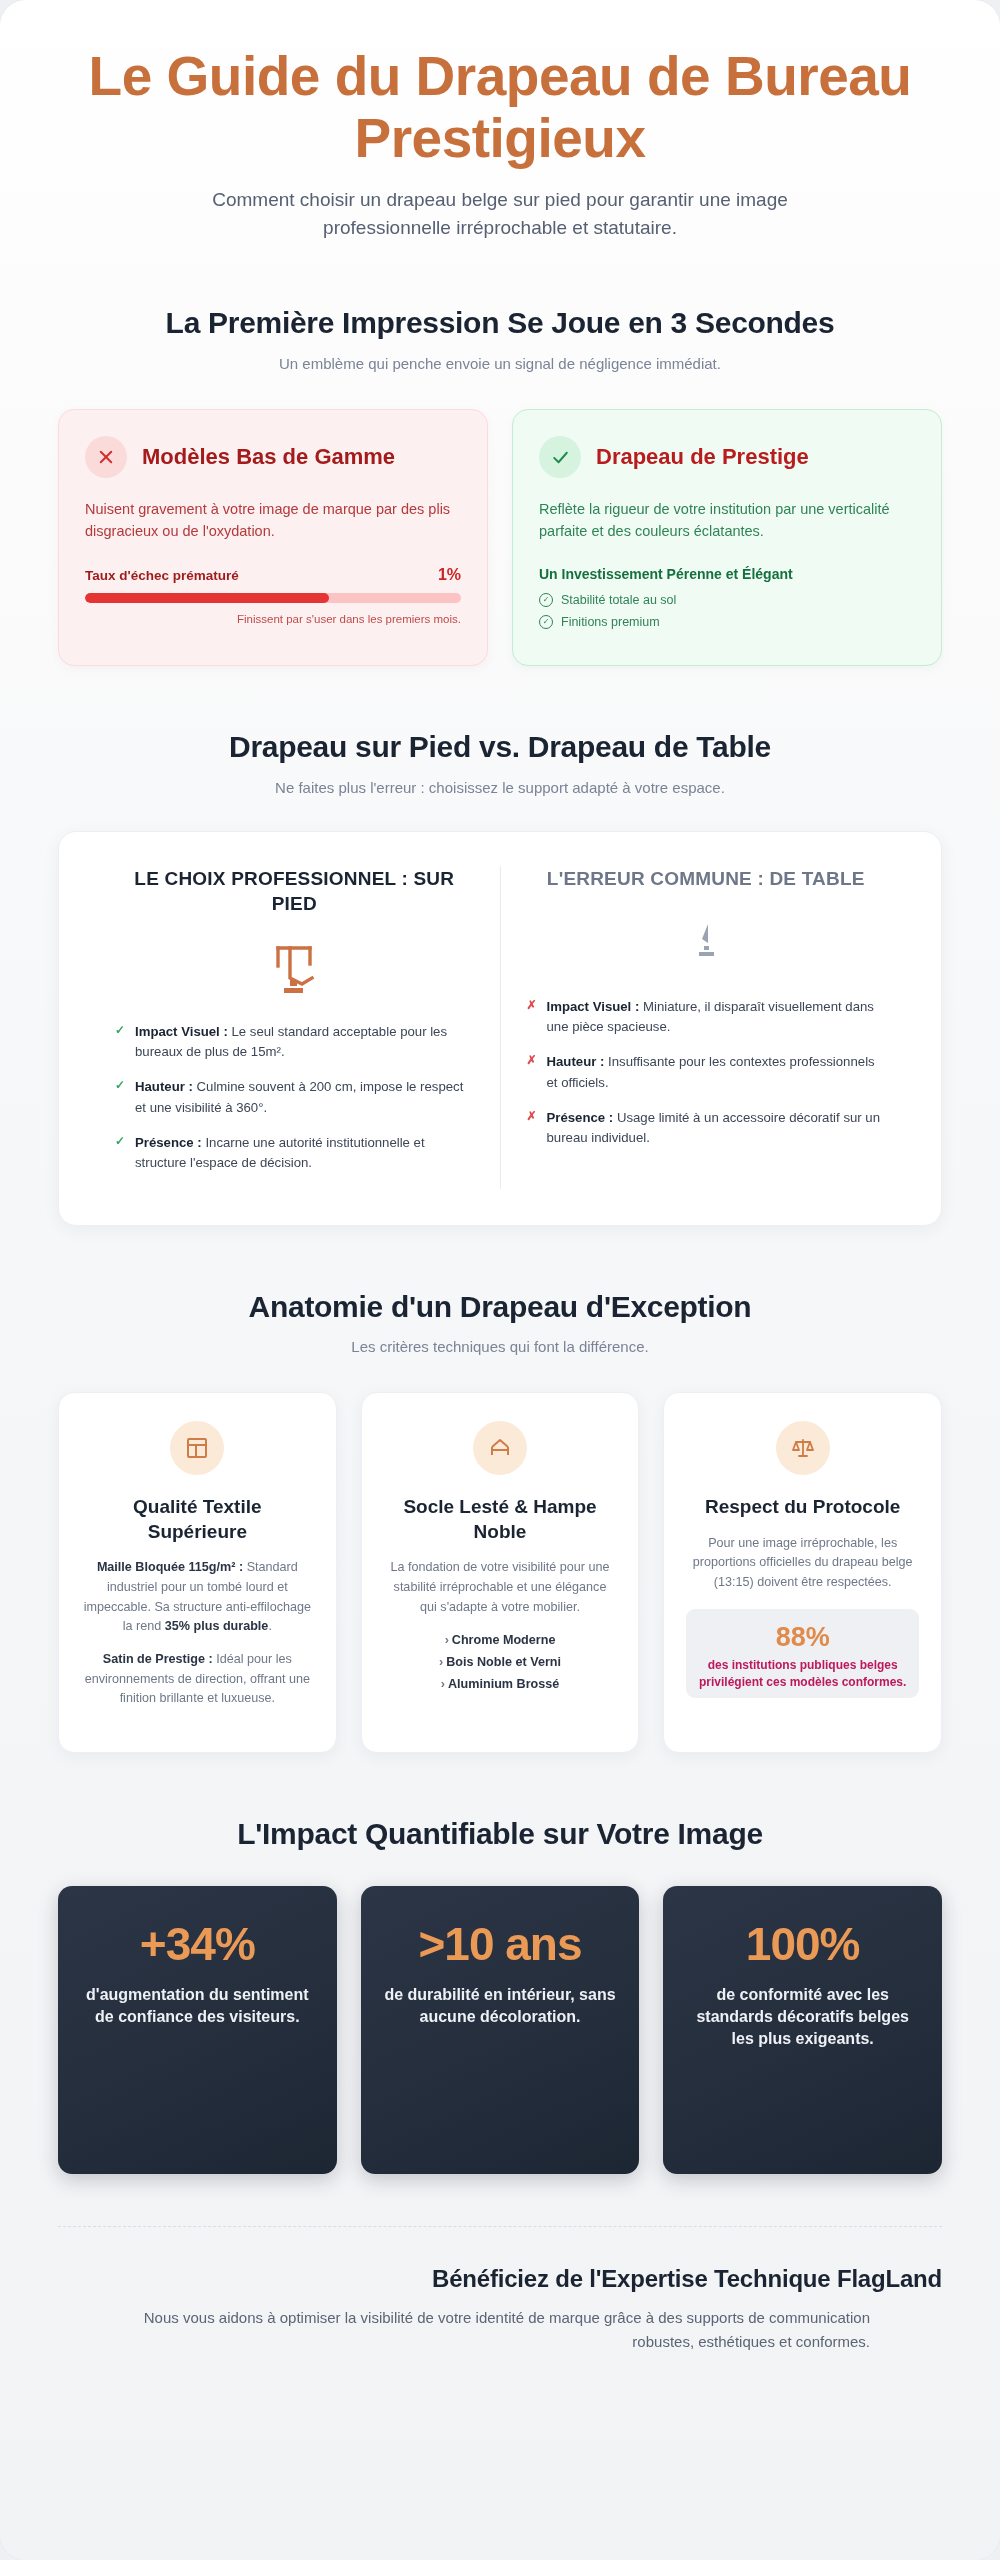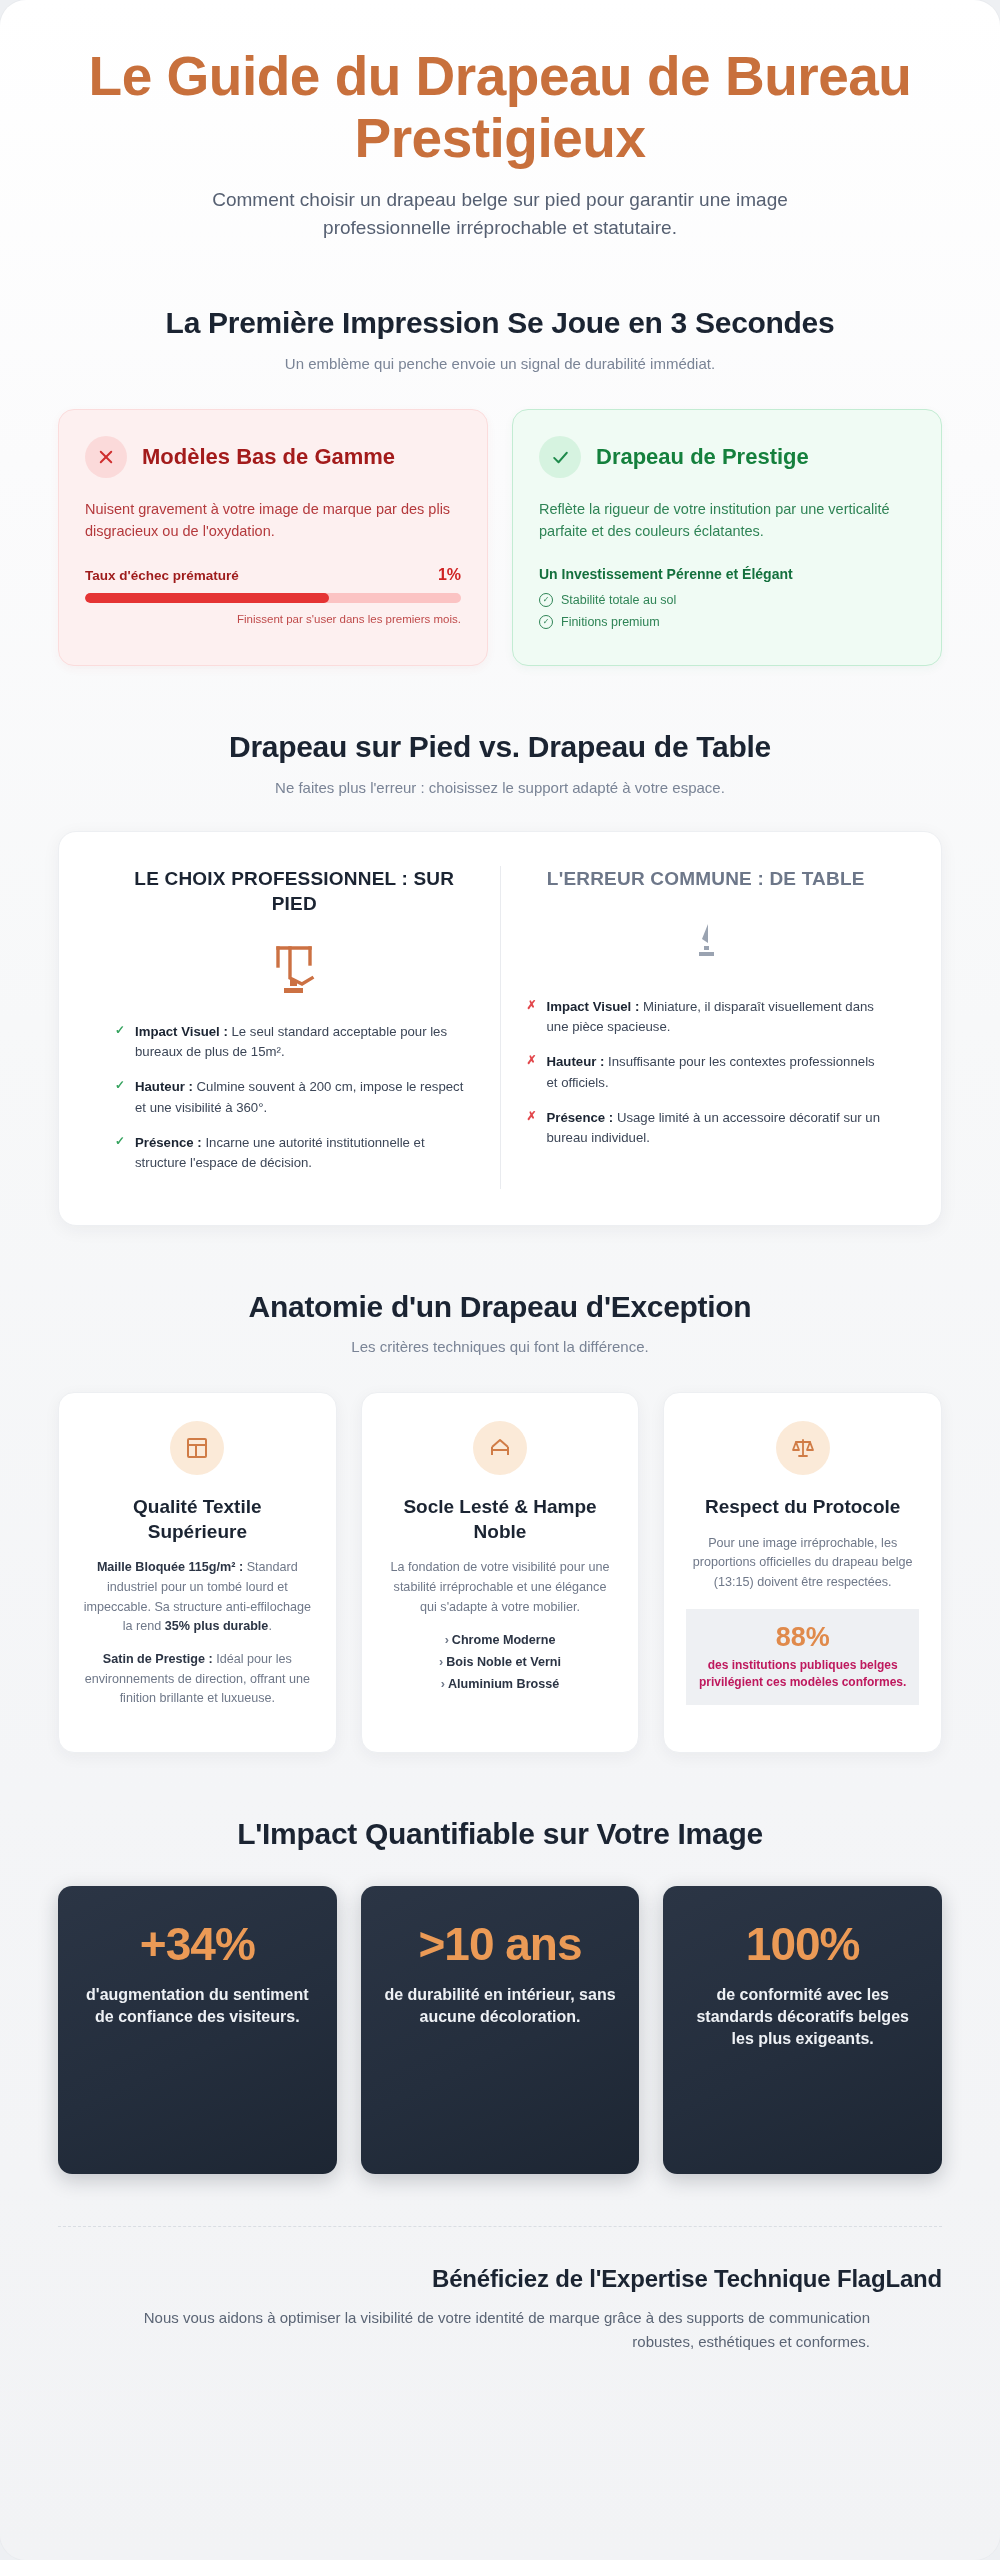--- a/index.html
+++ b/index.html
@@ -84,21 +84,21 @@
     width: 42px; height: 42px;
     border-radius: 50%;
     flex: 0 0 42px;
     display: flex; align-items: center; justify-content: center;
     font-size: 21px; line-height: 1;
   }
   .badge-x { background: #fbdada; color: #cf2f2f; }
   .badge-v { background: #d6f3e0; color: #1f8a4c; }
   .cmp-title { font-size: 22px; font-weight: 700; line-height: 1.22; }
   .cmp-bad .cmp-title { color: #a31b1b; }
-  .cmp-good .cmp-title { color: #15803d; }
+  .cmp-good .cmp-title { color: #b91c1c; }
 
   .cmp-desc { margin-top: 20px; font-size: 14.5px; line-height: 1.52; }
   .cmp-bad .cmp-desc { color: #b4393c; }
   .cmp-good .cmp-desc { color: #2f8456; }
 
   .metric-row {
     margin-top: 24px;
     display: flex; justify-content: space-between; align-items: baseline;
   }
   .metric-label { font-size: 13.5px; font-weight: 700; color: #9e1b1b; }
@@ -191,22 +191,22 @@
   .anat-ul { list-style: none; margin-top: 4px; }
   .anat-ul li {
     font-size: 12.6px; font-weight: 700; color: #2b3444;
     line-height: 1.72;
     text-align: center;
   }
   .anat-ul li .ch { color: #6f7889; font-weight: 700; margin-right: 3px; }
   .anat-stat {
     margin-top: 16px;
     background: #eef0f3;
-    border-radius: 0;
-    padding: 14px 12px 14px 12px;
+    border-radius: 9px;
+    padding: 14px 12px 7px 12px;
     text-align: center;
   }
   .anat-stat-num {
     font-size: 27px; font-weight: 700; color: #e08a4b; line-height: 1.05;
   }
   .anat-stat-txt {
     margin-top: 6px;
     font-size: 12px; font-weight: 700; color: #be185d; line-height: 1.42;
   }
 
@@ -254,21 +254,21 @@
   <div class="hero">
     <h1 class="hero-title">Le Guide du Drapeau de Bureau Prestigieux</h1>
     <p class="hero-sub">Comment choisir un drapeau belge sur pied pour garantir une image professionnelle irréprochable et statutaire.</p>
   </div>
 
   <div class="gap-lg"></div>
 
   <div class="section">
     <div class="sec-head">
       <h2 class="sec-title">La Première Impression Se Joue en 3 Secondes</h2>
-      <p class="sec-sub">Un emblème qui penche envoie un signal de durabilité immédiat.</p>
+      <p class="sec-sub">Un emblème qui penche envoie un signal de négligence immédiat.</p>
     </div>
 
     <div class="compare-row">
 
       <div class="cmp-card cmp-bad">
         <div class="cmp-head">
           <div class="cmp-badge badge-x">
             <svg width="18" height="18" viewBox="0 0 24 24" fill="none" stroke="currentColor" stroke-width="2.6" stroke-linecap="round">
                 <line x1="5" y1="5" x2="19" y2="19"></line>
                 <line x1="19" y1="5" x2="5" y2="19"></line>

